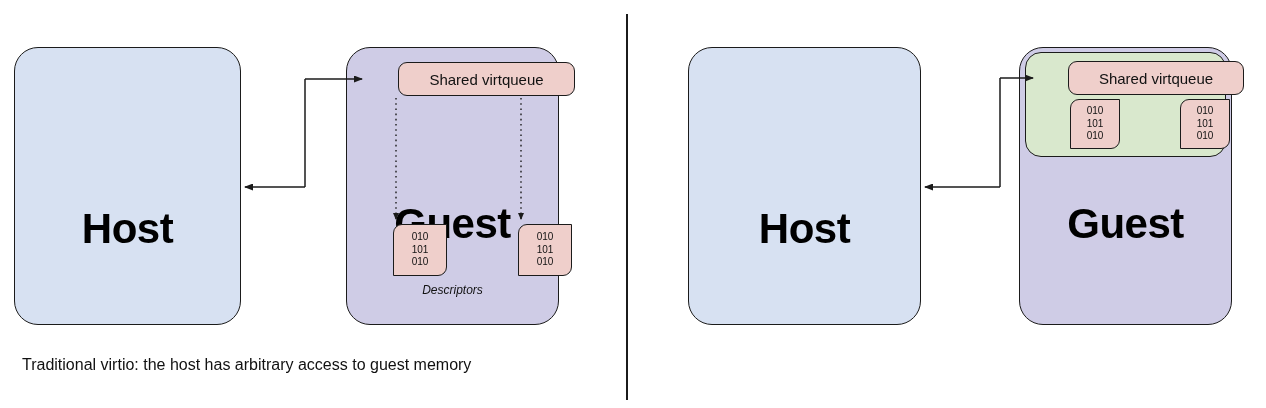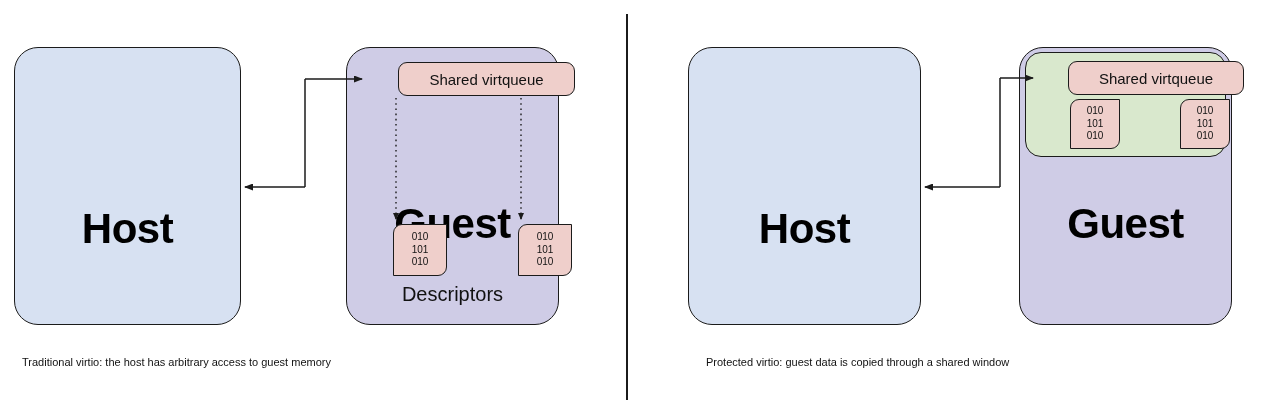--- a/index.html
+++ b/index.html
@@ -75,29 +75,30 @@
     line-height: 1.28;
     font-size: 10px;
     color: #111;
     margin-left: 24px;
   }
   .descriptor span { display: block; }
 
   .descriptors-label {
     position: absolute;
     text-align: center;
-    font-size: 20px;
+    font-size: 12px;
+    font-style: italic;
     color: #111;
     white-space: nowrap;
   }
 
   
   .caption {
     position: absolute;
-    font-size: 11px;
+    font-size: 16px;
     color: #111;
     white-space: nowrap;
   }
 
   
   .divider {
     background: #1b1b1b;
     width: 2px;
   }
 
@@ -164,21 +165,20 @@
     <span>101</span>
     <span>010</span>
   </div>
 
   <div class="abs descriptor" style="left:1156px; top:99px; width:50px; height:50px;">
     <span>010</span>
     <span>101</span>
     <span>010</span>
   </div>
 
-  <div class="caption" style="left:706px; top:356px;">Protected virtio: guest data is copied through a shared window</div>
 
   <svg id="connectors" viewBox="0 0 1266 408">
     <defs>
       <marker id="arrowhead" markerWidth="9" markerHeight="7" refX="8" refY="3.5" orient="auto" markerUnits="userSpaceOnUse">
         <path d="M0,0 L9,3.5 L0,7 z" fill="#1b1b1b"></path>
       </marker>
       <marker id="arrowhead-dot" markerWidth="7" markerHeight="6" refX="6" refY="3" orient="auto" markerUnits="userSpaceOnUse">
         <path d="M0,0 L7,3 L0,6 z" fill="#1b1b1b"></path>
       </marker>
     </defs>

